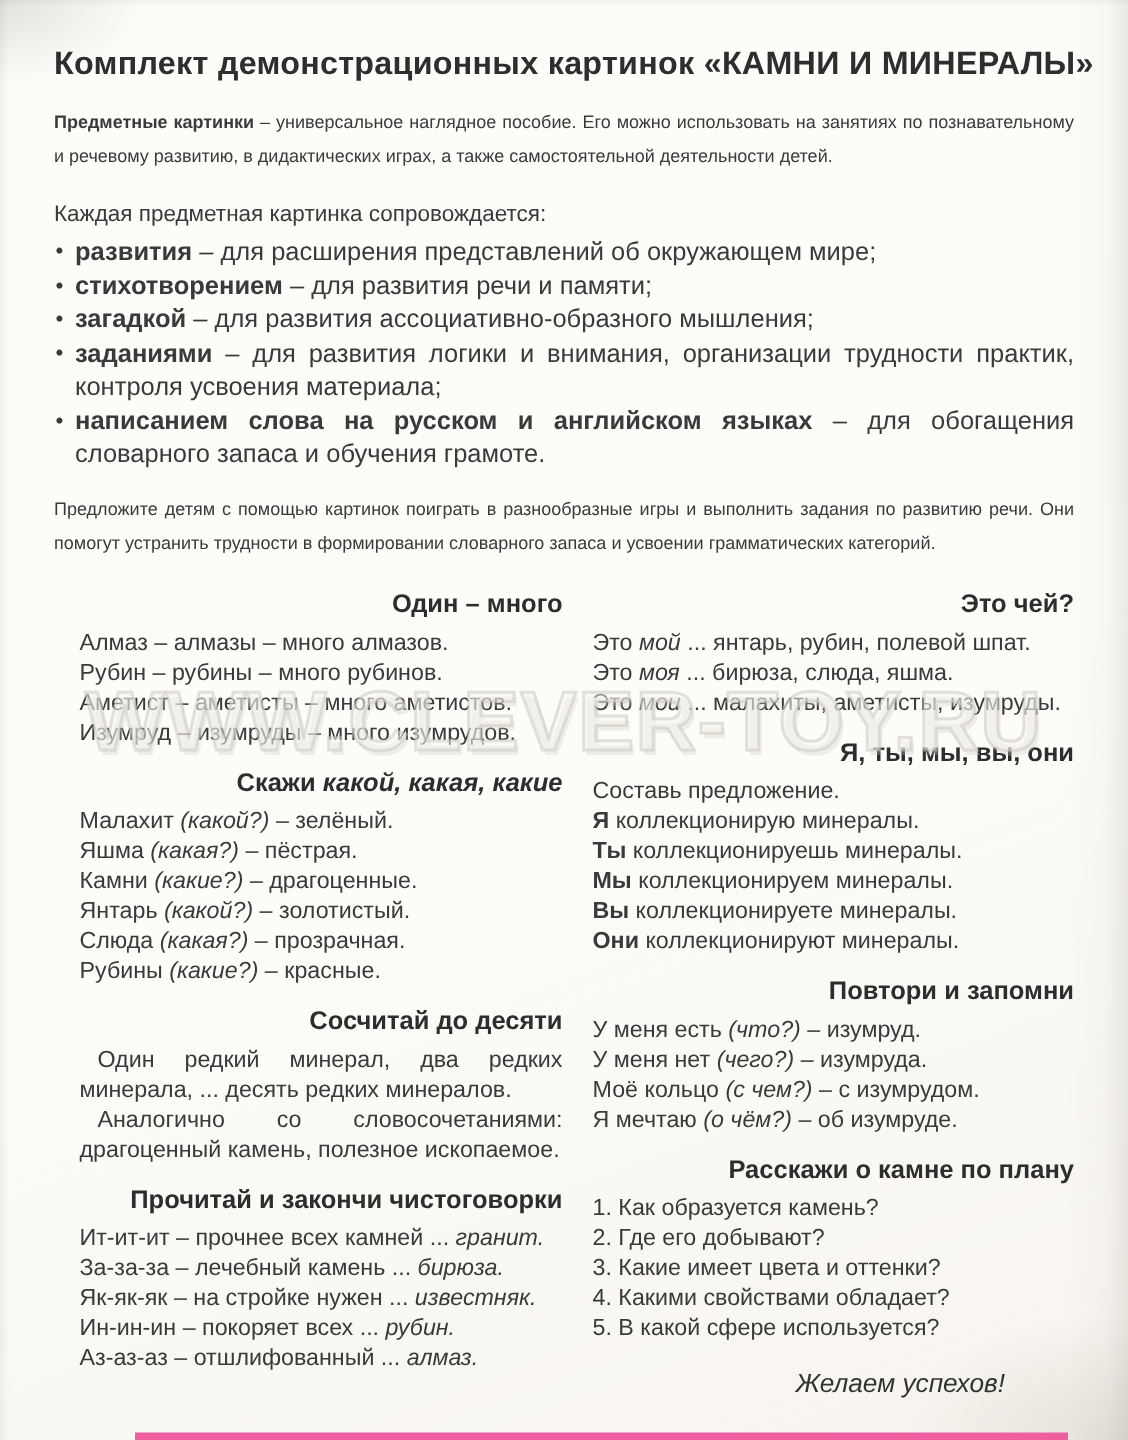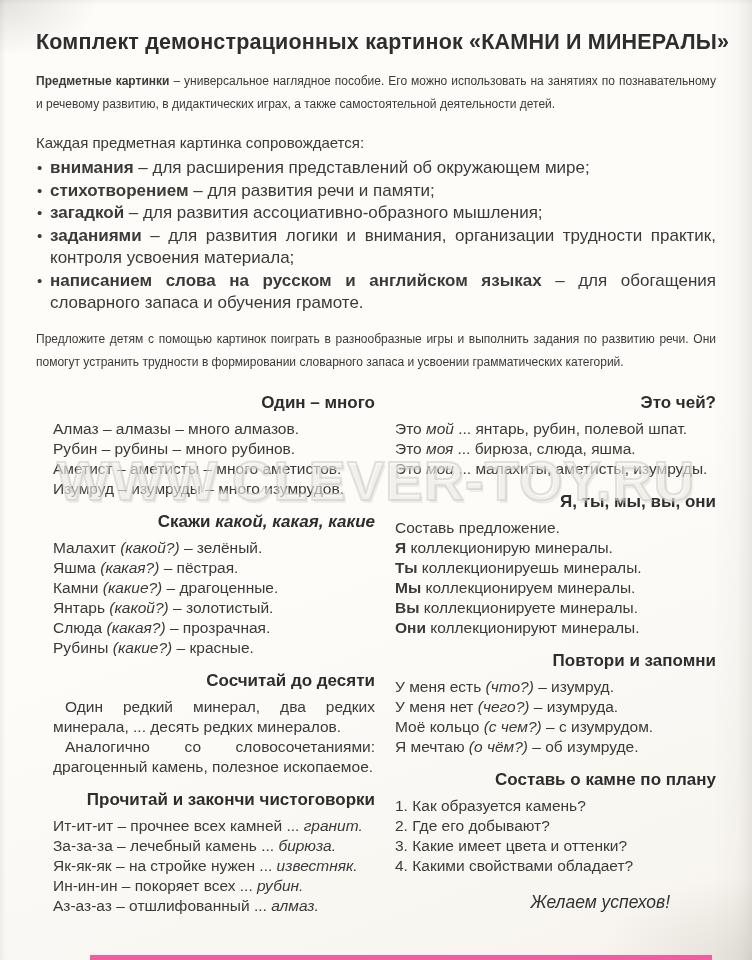--- a/index.html
+++ b/index.html
@@ -132,21 +132,21 @@
 
   <div class="content">
 
     <h1 class="title">Комплект демонстрационных картинок «КАМНИ И МИНЕРАЛЫ»</h1>
 
     <p class="body intro"><b>Предметные картинки</b><span> – универсальное наглядное пособие. Его можно использовать на занятиях по познавательному и речевому развитию, в дидактических играх, а также самостоятельной деятельности детей.</span></p>
 
     <p class="lead-line">Каждая предметная картинка сопровождается:</p>
 
     <ul class="bullets">
-      <li><span class="dot">•</span><b>внимания</b><span> – для расширения представлений об окружающем мире;</span></li>
+      <li><span class="dot">•</span><b>развития</b><span> – для расширения представлений об окружающем мире;</span></li>
       <li><span class="dot">•</span><b>стихотворением</b><span> – для развития речи и памяти;</span></li>
       <li><span class="dot">•</span><b>загадкой</b><span> – для развития ассоциативно-образного мышления;</span></li>
       <li><span class="dot">•</span><b>заданиями</b><span> – для развития логики и внимания, организации трудности практик, контроля усвоения материала;</span></li>
       <li><span class="dot">•</span><b>написанием слова на русском и английском языках</b><span> – для обогащения словарного запаса и обучения грамоте.</span></li>
     </ul>
 
     <p class="body note">Предложите детям с помощью картинок поиграть в разнообразные игры и выполнить задания по развитию речи. Они помогут устранить трудности в формировании словарного запаса и усвоении грамматических категорий.</p>
 
     <div class="columns">
       <div class="col left" id="left-sections">
@@ -198,25 +198,26 @@
               <p class="sec-line"><b>Они</b><span> коллекционируют минералы.</span></p>
             </section>
             <section class="section">
               <h3 class="sec-heading"><span>Повтори и запомни</span></h3>
               <p class="sec-line"><span>У меня есть </span><em>(что?)</em><span> – изумруд.</span></p>
               <p class="sec-line"><span>У меня нет </span><em>(чего?)</em><span> – изумруда.</span></p>
               <p class="sec-line"><span>Моё кольцо </span><em>(с чем?)</em><span> – с изумрудом.</span></p>
               <p class="sec-line"><span>Я мечтаю </span><em>(о чём?)</em><span> – об изумруде.</span></p>
             </section>
             <section class="section">
-              <h3 class="sec-heading"><span>Составь о камне по плану</span></h3>
+              <h3 class="sec-heading"><span>Расскажи о камне по плану</span></h3>
               <p class="sec-line"><span>1. Как образуется камень?</span></p>
               <p class="sec-line"><span>2. Где его добывают?</span></p>
               <p class="sec-line"><span>3. Какие имеет цвета и оттенки?</span></p>
               <p class="sec-line"><span>4. Какими свойствами обладает?</span></p>
+              <p class="sec-line"><span>5. В какой сфере используется?</span></p>
             </section>
           </div>
         <p class="signoff">Желаем успехов!</p>
       </div>
     </div>
 
   </div>
 
   <div class="pink-strip"></div>
 

